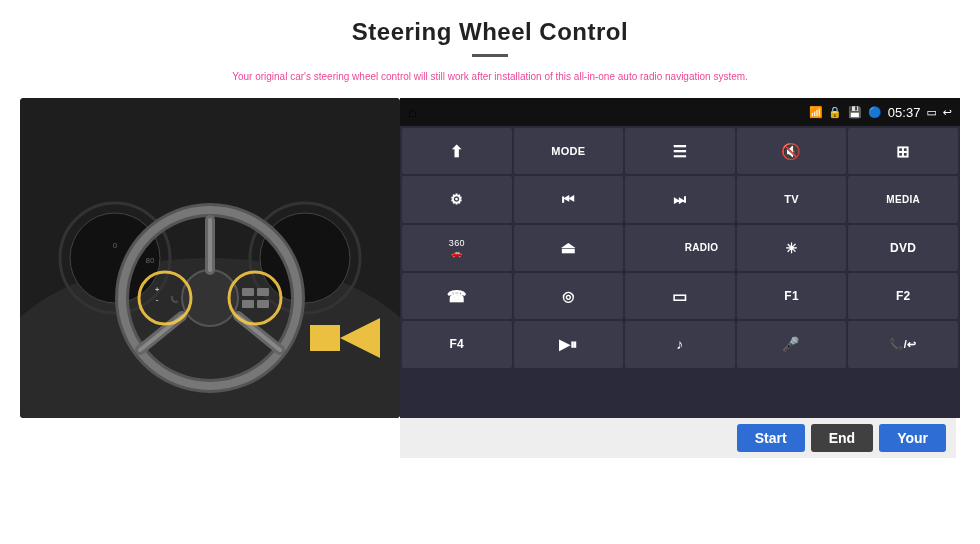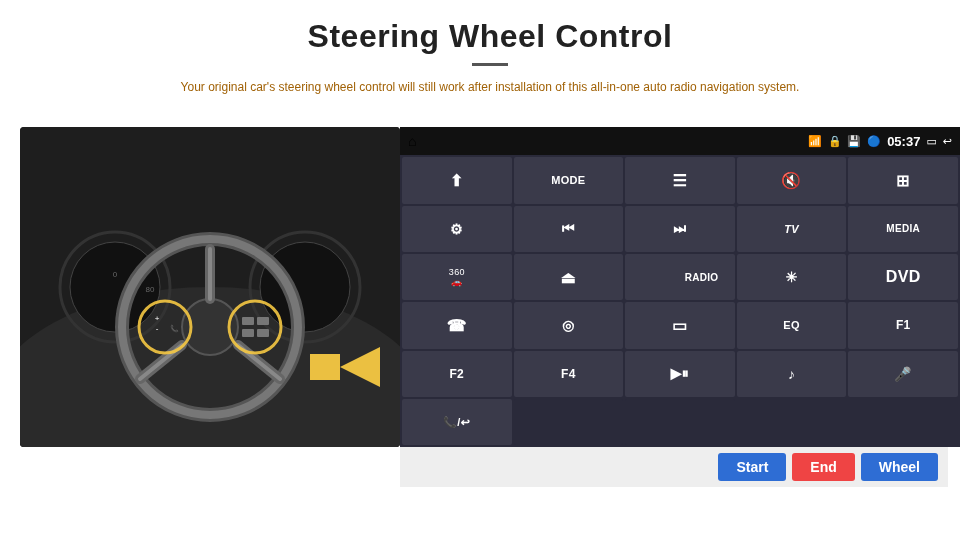--- a/index.html
+++ b/index.html
@@ -19,40 +19,40 @@
       align-items: center;
       padding: 18px 20px 0;
     }
 
     .title-section {
       text-align: center;
       width: 100%;
     }
 
     .main-title {
-      font-size: 32px;
+      font-size: 24px;
       font-weight: 900;
       color: #222;
       letter-spacing: 0.5px;
       margin-bottom: 8px;
     }
 
     .title-divider {
       width: 36px;
       height: 3px;
       background: #555;
       margin: 0 auto 12px;
     }
 
     .subtitle {
-      font-size: 12px;
-      color: #a16207;
+      font-size: 10px;
+      color: #ec4899;
       line-height: 1.6;
       max-width: 680px;
-      margin: 0 auto 30px;
+      margin: 0 auto 13px;
       text-align: center;
     }
 
     .content-row {
       display: flex;
       width: 100%;
       gap: 0;
       align-items: flex-start;
     }
 
@@ -95,21 +95,21 @@
     .status-right {
       display: flex;
       align-items: center;
       gap: 6px;
       color: #fff;
       font-size: 11px;
     }
 
     .status-time {
       font-size: 13px;
-      font-weight: bold;
+      font-weight: normal;
     }
 
     
     .grid-area {
       display: grid;
       grid-template-columns: repeat(5, 1fr);
       grid-template-rows: repeat(6, 1fr);
       gap: 2px;
       padding: 2px;
       height: calc(100% - 28px);
@@ -129,21 +129,21 @@
       border-radius: 2px;
       text-align: center;
       letter-spacing: 0.3px;
     }
 
     
     .action-bar {
       position: absolute;
       bottom: 0;
       left: 0;
-      right: 12px;
+      right: 4px;
       display: flex;
       justify-content: flex-end;
       gap: 6px;
       padding: 6px 10px;
       background: #eee;
     }
 
     .action-btn {
       padding: 6px 18px;
       border: none;
@@ -152,21 +152,21 @@
       font-weight: bold;
       cursor: pointer;
     }
 
     .btn-start {
       background: #2e6dd4;
       color: #fff;
     }
 
     .btn-end {
-      background: #ef4444;
+      background: #404040;
       color: #fff;
     }
 
     .btn-clear {
       background: #2e6dd4;
       color: #fff;
     }
 
     
     .panel-wrapper {
@@ -265,51 +265,50 @@
 
             <button class="grid-btn" style="font-size:16px;">⬆</button>
             <button class="grid-btn" style="font-size:11px; font-weight:bold;">MODE</button>
             <button class="grid-btn" style="font-size:16px;">☰</button>
             <button class="grid-btn" style="font-size:16px;">🔇</button>
             <button class="grid-btn" style="font-size:16px;">⊞</button>
 
             <button class="grid-btn" style="font-size:14px;">⚙</button>
             <button class="grid-btn" style="font-size:14px;">⏮</button>
             <button class="grid-btn" style="font-size:14px;">⏭</button>
-            <button class="grid-btn" style="font-size:11px; font-weight:bold;font-style:italic;">TV</button>
+            <button class="grid-btn" style="font-size:11px; font-weight:bold;">TV</button>
             <button class="grid-btn" style="font-size:10px; font-weight:bold;">MEDIA</button>
 
             <button class="grid-btn" style="font-size:9px; font-weight:normal; flex-direction:column;">
               <span style="font-size:9px;">360</span>
               <span style="font-size:9px;">🚗</span>
             </button>
             <button class="grid-btn" style="font-size:16px;">⏏</button>
             <button class="grid-btn" style="font-size:10px; font-weight:bold;padding-left:43px;">RADIO</button>
             <button class="grid-btn" style="font-size:14px;">☀</button>
-            <button class="grid-btn" style="font-size:16px; font-weight:bold;">DVD</button>
+            <button class="grid-btn" style="font-size:12px; font-weight:bold;">DVD</button>
 
             <button class="grid-btn" style="font-size:16px;">☎</button>
             <button class="grid-btn" style="font-size:14px;">◎</button>
             <button class="grid-btn" style="font-size:16px;">▭</button>
-            <button class="grid-btn" style="font-size:11px; font-weight:bold;">EQ</button>
             <button class="grid-btn" style="font-size:12px; font-weight:bold;">F1</button>
 
             <button class="grid-btn" style="font-size:12px; font-weight:bold;">F2</button>
             <button class="grid-btn" style="font-size:12px; font-weight:bold;">F4</button>
             <button class="grid-btn" style="font-size:14px;">▶⏸</button>
 
             <button class="grid-btn" style="font-size:14px;">♪</button>
             <button class="grid-btn" style="font-size:14px;">🎤</button>
             <button class="grid-btn" style="font-size:11px;">📞/↩</button>
             <button class="grid-btn" style="background:#2a2a3a; cursor:default;"></button>
             <button class="grid-btn" style="background:#2a2a3a; cursor:default;"></button>
           </div>
         </div>
       </div>
 
       <div class="action-bar">
         <button class="action-btn btn-start">Start</button>
         <button class="action-btn btn-end">End</button>
-        <button class="action-btn btn-clear">Wheel</button>
+        <button class="action-btn btn-clear">Your</button>
       </div>
     </div>
   </div>
 </div>
 
 </body></html>

